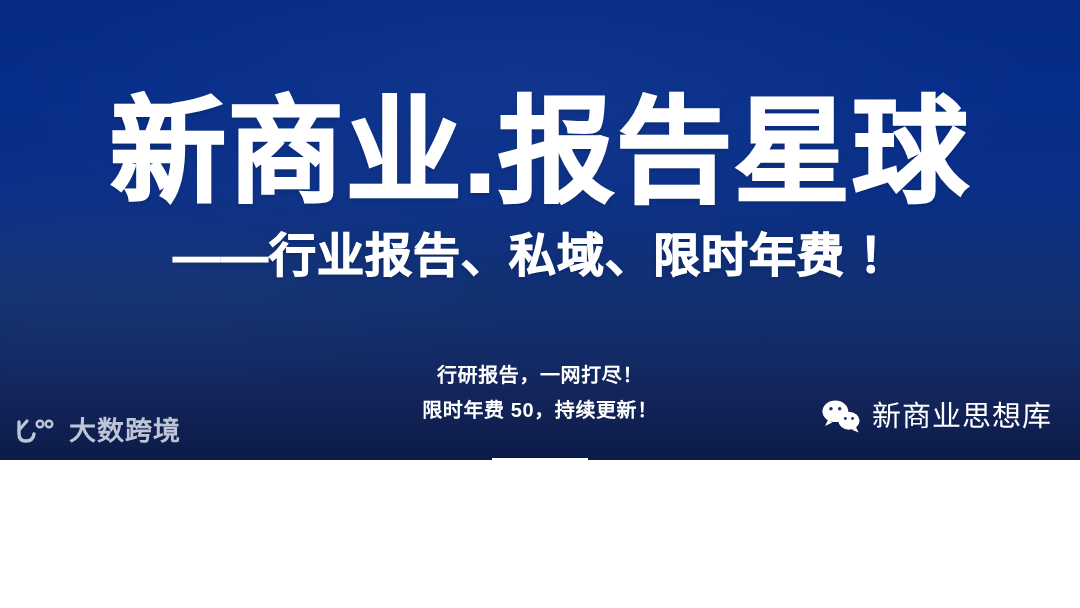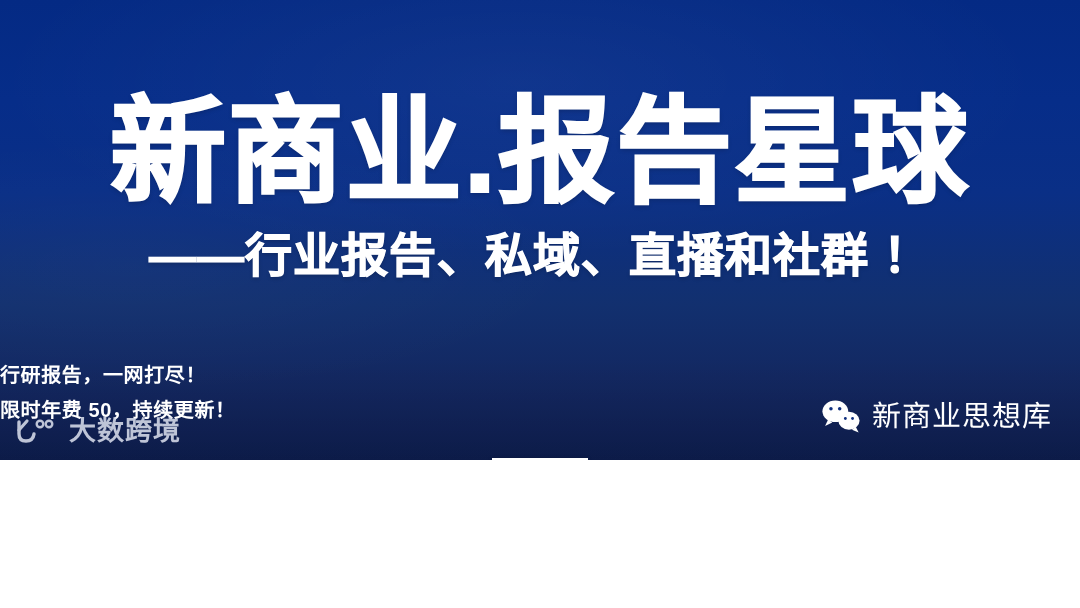--- a/index.html
+++ b/index.html
@@ -65,20 +65,21 @@
     white-space:nowrap;
     text-shadow:0 2px 4px rgba(0,0,0,.2);
     -webkit-text-stroke:1.1px #ffffff;
   }
 
   
   #tagline-block {
     position:absolute;
     left:0; right:0;
     top:358px;
+    text-align:center;
   }
   .tagline {
     color:#ffffff;
     font-size:20px;
     font-weight:700;
     line-height:1.75;
     letter-spacing:.6px;
     white-space:nowrap;
   }
 
@@ -153,21 +154,21 @@
 </style>
 </head>
 <body>
 
 <div id="poster">
 
   <div id="bg-texture"></div>
 
   <div id="headline-block">
     <div id="main-title">新商业.报告星球</div>
-    <div id="subtitle">——行业报告、私域、直播和社群 ！</div>
+    <div id="subtitle">——行业报告、私域、限时年费 ！</div>
   </div>
 
   <div id="tagline-block">
     <div class="tagline">行研报告，一网打尽！</div>
     <div class="tagline">限时年费 50，持续更新！</div>
   </div>
 
   <div id="qr-wrap">
     <div id="qr-canvas">
       <svg viewBox="0 0 29 29" shape-rendering="crispEdges">

